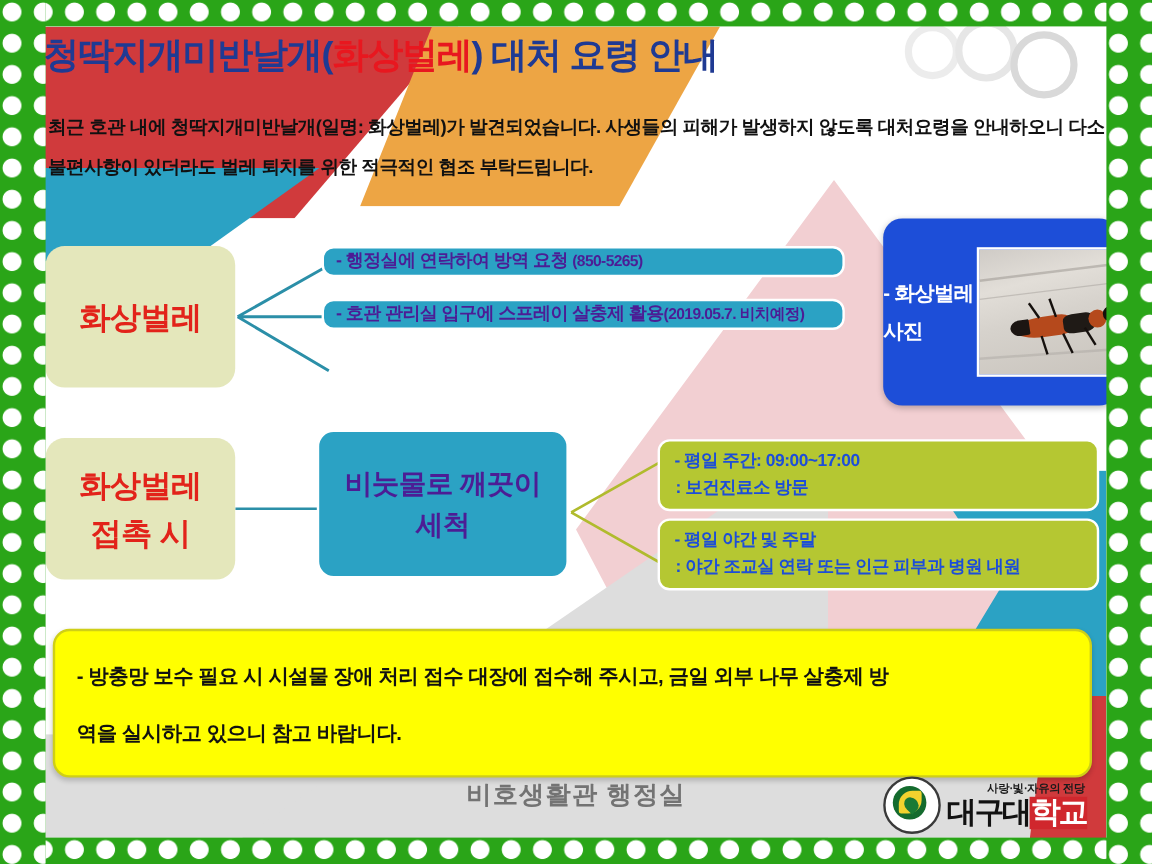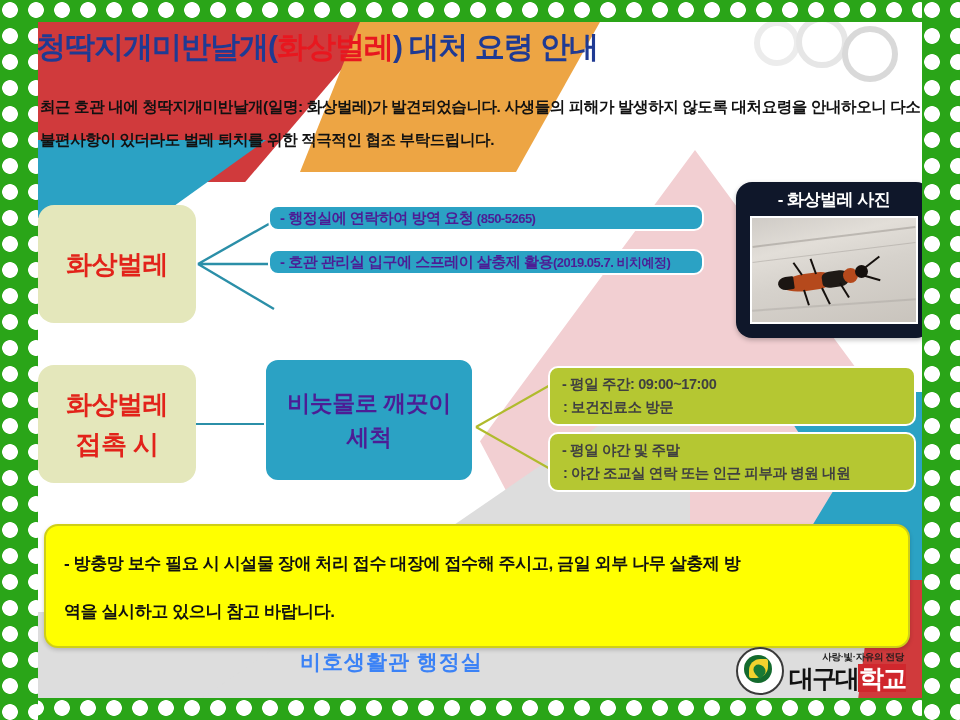--- a/index.html
+++ b/index.html
@@ -91,33 +91,33 @@
   }
   .node-teal-wide{
     font-size:15px;line-height:20px;justify-content:center;align-items:flex-start;
     padding:4px 10px;text-align:left;
   }
   .node-teal-big{
     font-size:23px;line-height:34px;border-radius:14px;
   }
   .node-olive{
     background:#b5c732;border:2px solid #ffffff;border-radius:10px;
-    color:#404040;font-size:14.5px;font-weight:bold;line-height:23px;
+    color:#1d4ed8;font-size:14.5px;font-weight:bold;line-height:23px;
     letter-spacing:-0.4px;padding:5px 12px;
     align-items:flex-start;justify-content:center;text-align:left;
   }
   .node-olive .l2{padding-left:1px;}
   .sm{font-size:13px;}
 
   
   .photo-card{
     position:absolute;z-index:16;left:736px;top:182px;width:196px;height:156px;
-    background:#0f172a;border-radius:16px;
+    background:#1d4ed8;border-radius:16px;
     box-shadow:0 2px 5px rgba(0,0,0,.25);
-    display:flex;flex-direction:column;align-items:center;
+    display:flex;align-items:center;
   }
   .photo-card .cap{
     color:#ffffff;font-size:17px;font-weight:bold;line-height:32px;
     letter-spacing:-0.5px;margin-top:2px;
   }
   .photo{
     width:168px;height:108px;border:2px solid #ffffff;box-sizing:border-box;
     position:relative;overflow:hidden;
     background:linear-gradient(165deg,#cfcbc6 0%,#e2ded8 28%,#d6d2cc 52%,#c9c4bd 100%);
   }
@@ -157,21 +157,21 @@
     position:absolute;z-index:18;left:44px;top:524px;width:866px;height:124px;
     background:#ffff00;border:2px solid #cfcf17;border-radius:14px;
     box-sizing:border-box;padding:14px 18px 0 18px;
     font-size:17px;font-weight:bold;color:#111111;line-height:48px;
     letter-spacing:-0.4px;box-shadow:0 2px 4px rgba(0,0,0,.18);
   }
 
   
   .footer-dept{
     position:absolute;z-index:20;left:300px;top:648px;width:360px;
-    font-size:21px;font-weight:bold;color:#3b82f6;letter-spacing:1px;
+    text-align:center;font-size:21px;font-weight:bold;color:#737373;letter-spacing:1px;
   }
   .logo{
     position:absolute;z-index:22;right:48px;top:640px;width:176px;height:62px;
     display:flex;align-items:center;
   }
   .logo .seal{
     width:44px;height:44px;border-radius:50%;flex:0 0 auto;
     background:#ffffff;border:2px solid #3a3a3a;position:relative;overflow:hidden;
   }
   .logo .seal .inner{
@@ -179,21 +179,21 @@
     background:#146b2e;
   }
   .logo .seal .leaf{
     position:absolute;left:11px;top:10px;width:19px;height:19px;
     background:#f2d22e;border-radius:60% 10% 60% 10%;
   }
   .logo .seal .drop{
     position:absolute;left:16px;top:15px;width:11px;height:13px;
     background:#1a7a35;border-radius:50% 50% 50% 0;transform:rotate(-45deg);
   }
-  .logo .txt{margin-left:5px;position:relative;}
+  .logo .txt{margin-left:5px;position:relative;font-family:Liberation Serif, serif;}
   .logo .tag{
     font-size:9.5px;font-weight:bold;color:#1b1b1b;letter-spacing:-0.3px;
     text-align:right;padding-right:2px;
   }
   .logo .name{
     font-size:25px;font-weight:bold;color:#111111;letter-spacing:-2px;
     line-height:28px;position:relative;white-space:nowrap;
   }
   .logo .name .red-bg{
     background:#d0272d;color:#ffffff;padding:0 1px;

